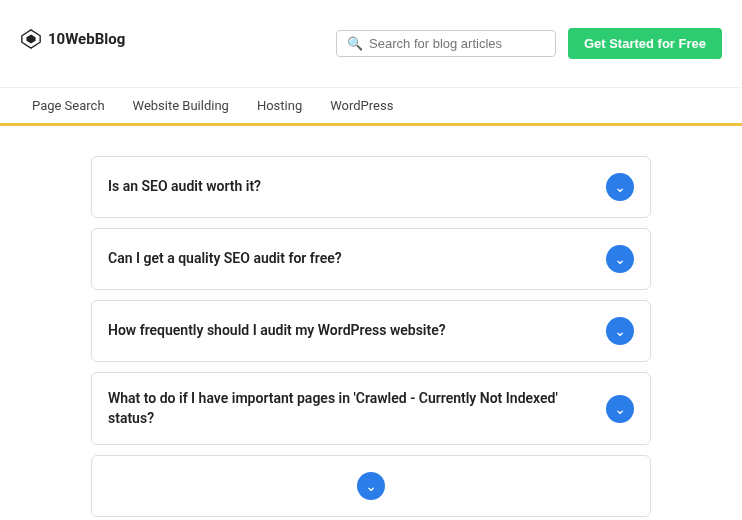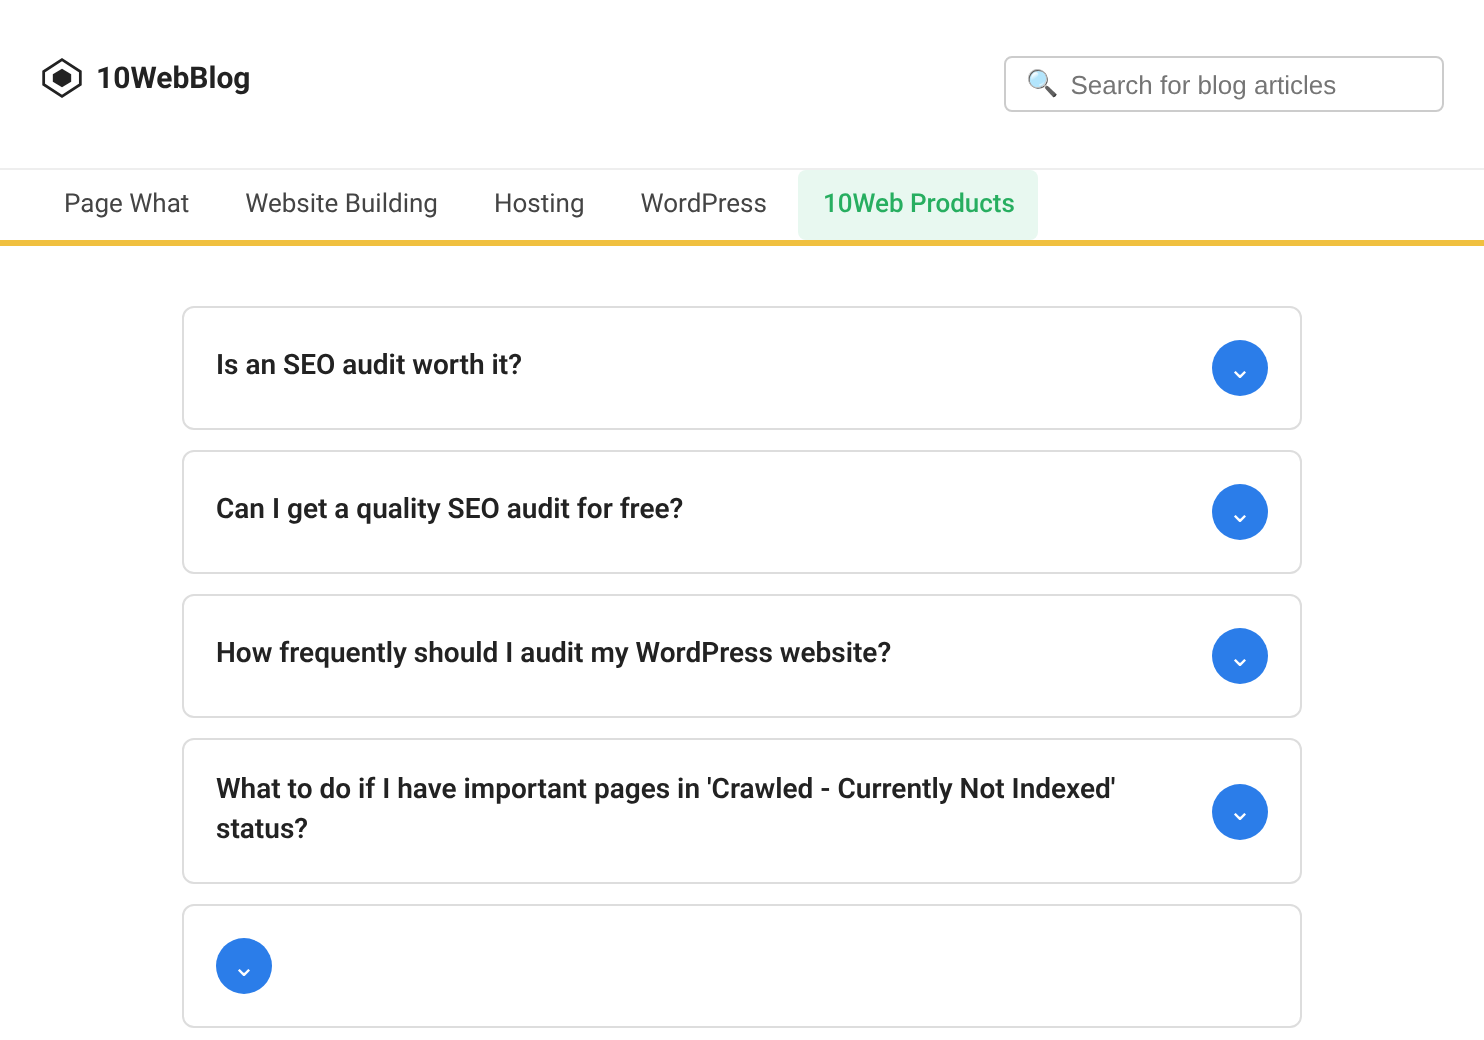--- a/index.html
+++ b/index.html
@@ -106,21 +106,21 @@
       flex-direction: column;
       gap: 10px;
       margin-bottom: 30px;
     }
     .faq-item {
       border: 1px solid #ddd;
       border-radius: 6px;
       padding: 16px 16px;
       display: flex;
       align-items: center;
-      justify-content: space-between;
+      justify-content: center;
       cursor: pointer;
     }
     .faq-question {
       font-size: 14px;
       font-weight: 600;
       color: #222;
       line-height: 1.4;
       flex: 1;
       padding-right: 12px;
     }
@@ -147,29 +147,29 @@
       <polygon points="12,7 17,10 17,14 12,17 7,14 7,10" fill="#222" stroke="none"></polygon>
     </svg>
     <span>10WebBlog</span>
   </div>
 
   <div class="header-right">
     <div class="search-bar">
       <span class="search-icon-svg">🔍</span>
       <input type="text" placeholder="Search for blog articles" style="">
     </div>
+    <button class="cta-button">Get Started for Free</button>
   </div>
 </header>
 
 <nav class="nav">
-  <a class="nav-item">Page What</a>
+  <a class="nav-item">Page Search</a>
   <a class="nav-item">Website Building</a>
   <a class="nav-item">Hosting</a>
   <a class="nav-item">WordPress</a>
-  <a class="nav-item active">10Web Products</a>
 </nav>
 
 <main class="main">
 
   <div class="faq-list">
 
     <div class="faq-item">
       <span class="faq-question">Is an SEO audit worth it?</span>
       <div class="faq-toggle">
         <span>⌄</span>

